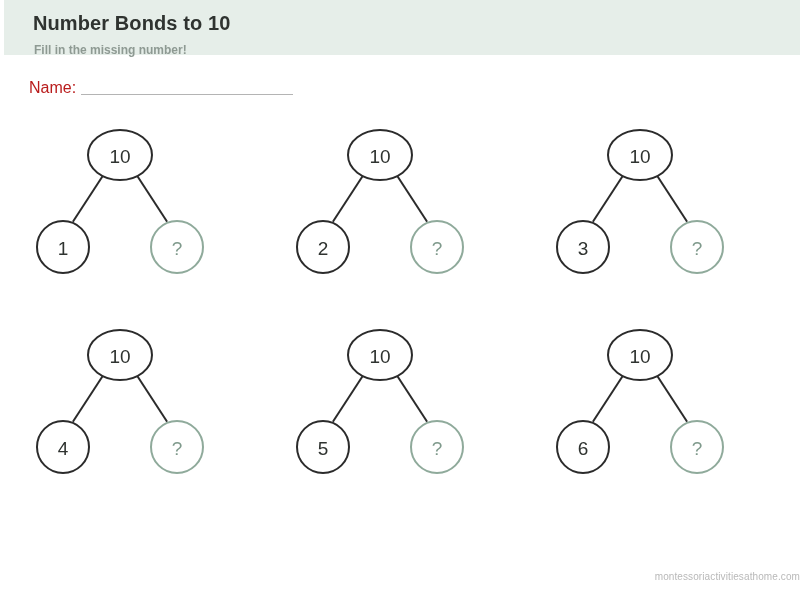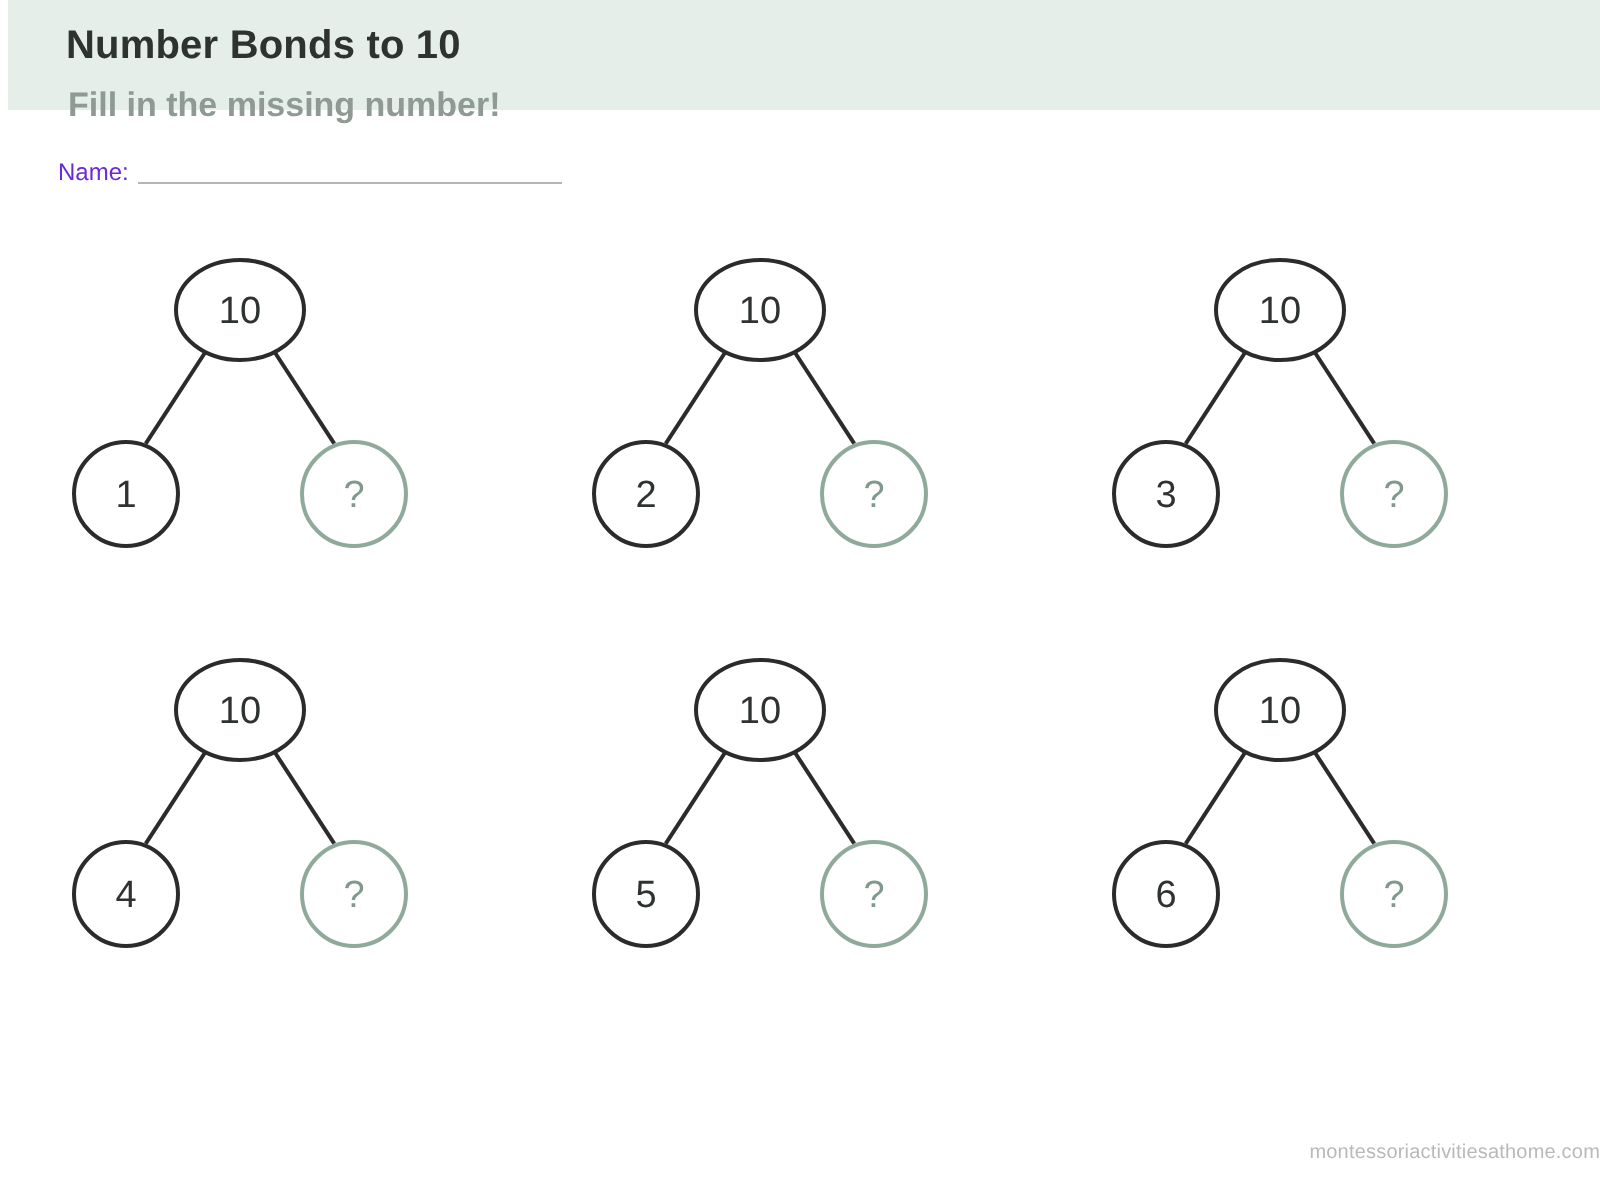--- a/index.html
+++ b/index.html
@@ -32,35 +32,35 @@
     top: 12px;
     font-size: 20px;
     color: #2f3330;
     letter-spacing: 0.1px;
     white-space: nowrap;
   }
   .worksheet-subtitle {
     position: absolute;
     left: 30px;
     top: 43px;
-    font-size: 17px;
+    font-size: 12px;
     color: #8e9a93;
     white-space: nowrap;
   }
 
   
   .name-row {
     position: absolute;
     left: 29px;
     top: 79px;
-    font-size: 12px;
-    color: #6d28d9;
+    font-size: 16px;
+    color: #b91c1c;
     white-space: nowrap;
     display: flex;
-    align-items: flex-start;
+    align-items: center;
   }
   .name-label {
     margin-right: 5px;
   }
   .name-rule {
     display: inline-block;
     width: 212px;
     border-bottom: 1px solid #b4b4b4;
     height: 12px;
   }

